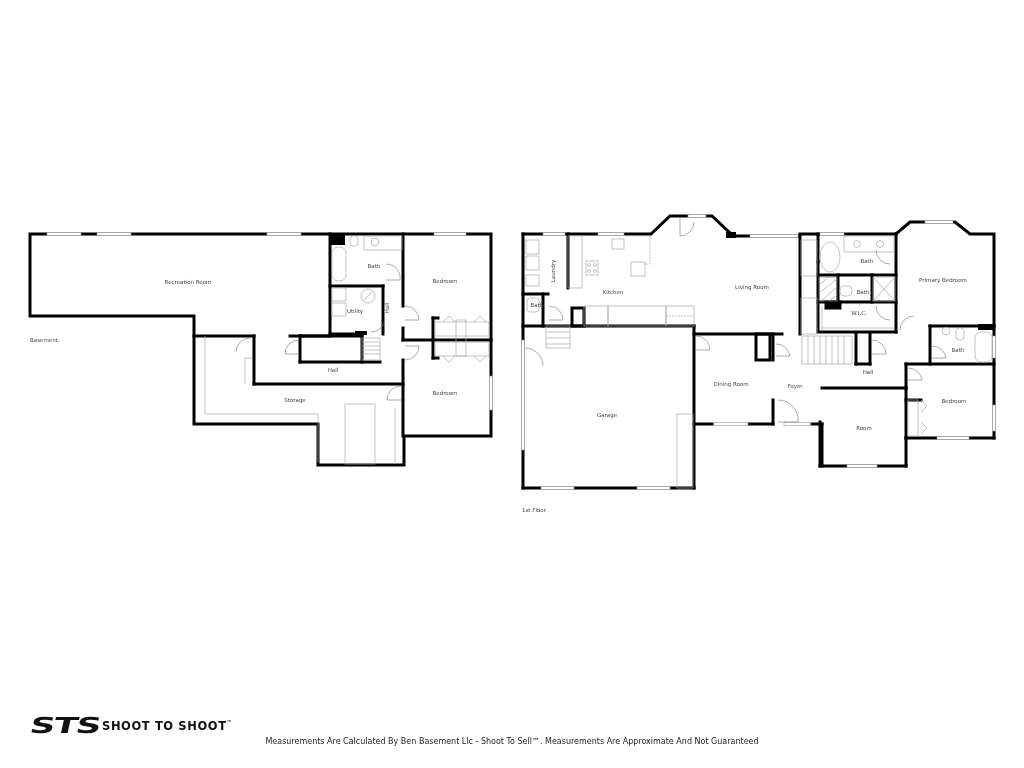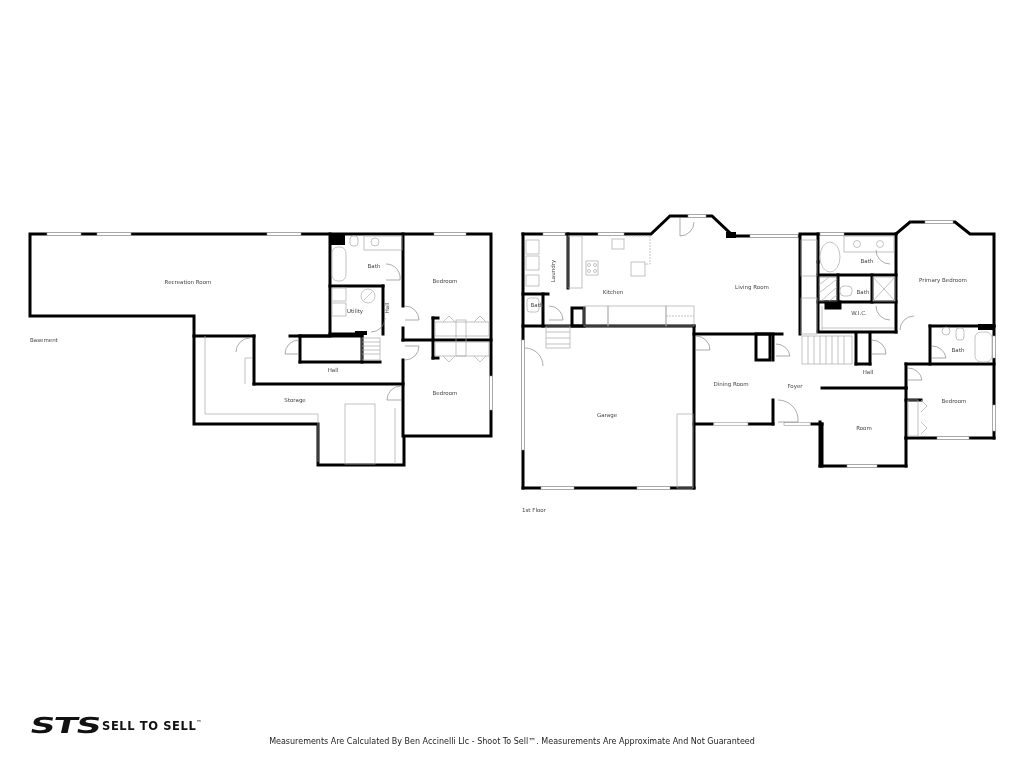--- a/index.html
+++ b/index.html
@@ -279,16 +279,16 @@
 <div class="lbl" style="left:958px; top:350px;">Bath</div>
 <div class="lbl" style="left:868px; top:372px;">Hall</div>
 <div class="lbl" style="left:607px; top:415px;">Garage</div>
 <div class="lbl" style="left:731px; top:384px;">Dining Room</div>
 <div class="lbl" style="left:795px; top:386px;">Foyer</div>
 <div class="lbl" style="left:954px; top:401px;">Bedroom</div>
 <div class="lbl" style="left:864px; top:428px;">Room</div>
 
 <div class="logo">
   <div class="logo-mark">STS</div>
-  <div class="logo-text"><span>SELL TO SELL</span><span class="logo-tm">™</span></div>
+  <div class="logo-text"><span>SHOOT TO SHOOT</span><span class="logo-tm">™</span></div>
 </div>
 
-<div class="disclaimer">Measurements Are Calculated By Ben Accinelli Llc - Shoot To Sell™. Measurements Are Approximate And Not Guaranteed</div>
+<div class="disclaimer">Measurements Are Calculated By Ben Basement Llc - Shoot To Sell™. Measurements Are Approximate And Not Guaranteed</div>
 
 </body></html>

